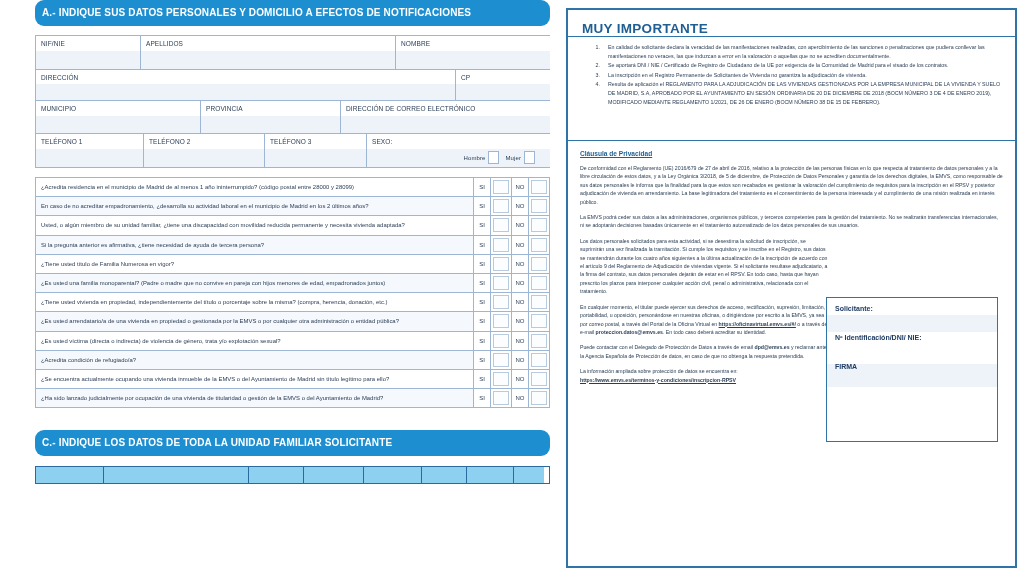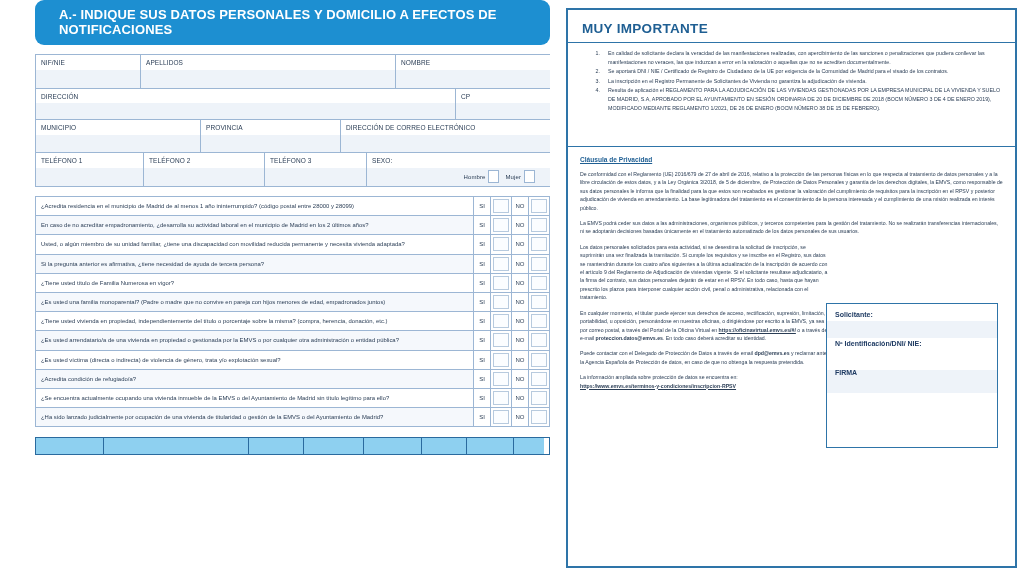--- a/index.html
+++ b/index.html
@@ -27,24 +27,24 @@
     left: 35px;
     top: 0px;
     width: 515px;
     height: 576px;
   }
 
   .section-banner {
     background: #1d8fd1;
     border-radius: 9px;
     color: #ffffff;
-    font-size: 13px;
+    font-size: 10px;
     font-weight: bold;
     letter-spacing: 0.15px;
-    padding: 7px 14px 8px 24px;
+    padding: 7px 14px 8px 7px;
     box-sizing: border-box;
   }
 
   
   .fieldgrid {
     margin-top: 9px;
     border: 1px solid #9cb6d4;
     border-bottom: none;
     border-right: none;
     background: #ffffff;
@@ -165,21 +165,21 @@
     left: 566px;
     top: 8px;
     width: 451px;
     height: 560px;
     border: 2px solid #2e74a8;
     box-sizing: border-box;
     background: #ffffff;
   }
   .imp-head {
     border-bottom: 1.5px solid #2e74a8;
-    padding: 11px 14px 6px 14px;
+    padding: 11px 14px 0 14px;
   }
   .imp-title {
     font-size: 13.5px;
     font-weight: bold;
     color: #1f5f93;
     letter-spacing: 0.3px;
   }
   .imp-body {
     padding: 6px 12px 4px 12px;
     border-bottom: 1.5px solid #2e74a8;
@@ -415,20 +415,21 @@
           <div class="qbox">
             <span class="inner"></span>
           </div>
           <div class="qlabel">NO</div>
           <div class="qbox last">
             <span class="inner"></span>
           </div>
         </div>
       </div>
 
+    <div class="section-banner" style="margin-top:22px">C.- INDIQUE LOS DATOS DE TODA LA UNIDAD FAMILIAR SOLICITANTE</div>
 
     <div class="ctable" id="ctable">
         <div class="ccol" style="width: 68px;"></div>
         <div class="ccol" style="width: 145px;"></div>
         <div class="ccol" style="width: 55px;"></div>
         <div class="ccol" style="width: 60px;"></div>
         <div class="ccol" style="width: 58px;"></div>
         <div class="ccol" style="width: 45px;"></div>
         <div class="ccol" style="width: 47px;"></div>
         <div class="ccol last" style="width: 30px;"></div>

